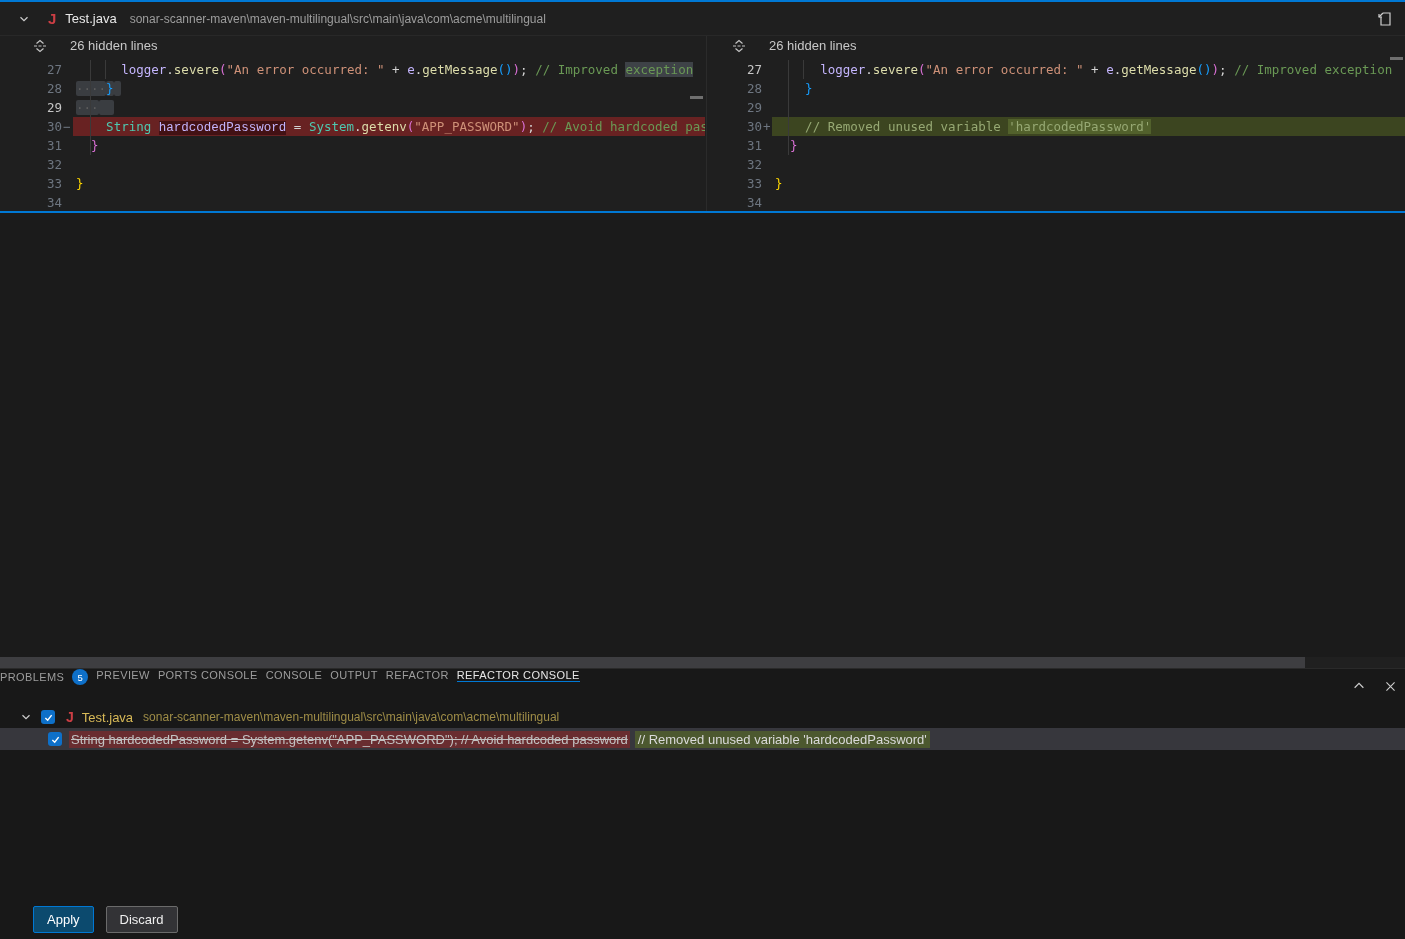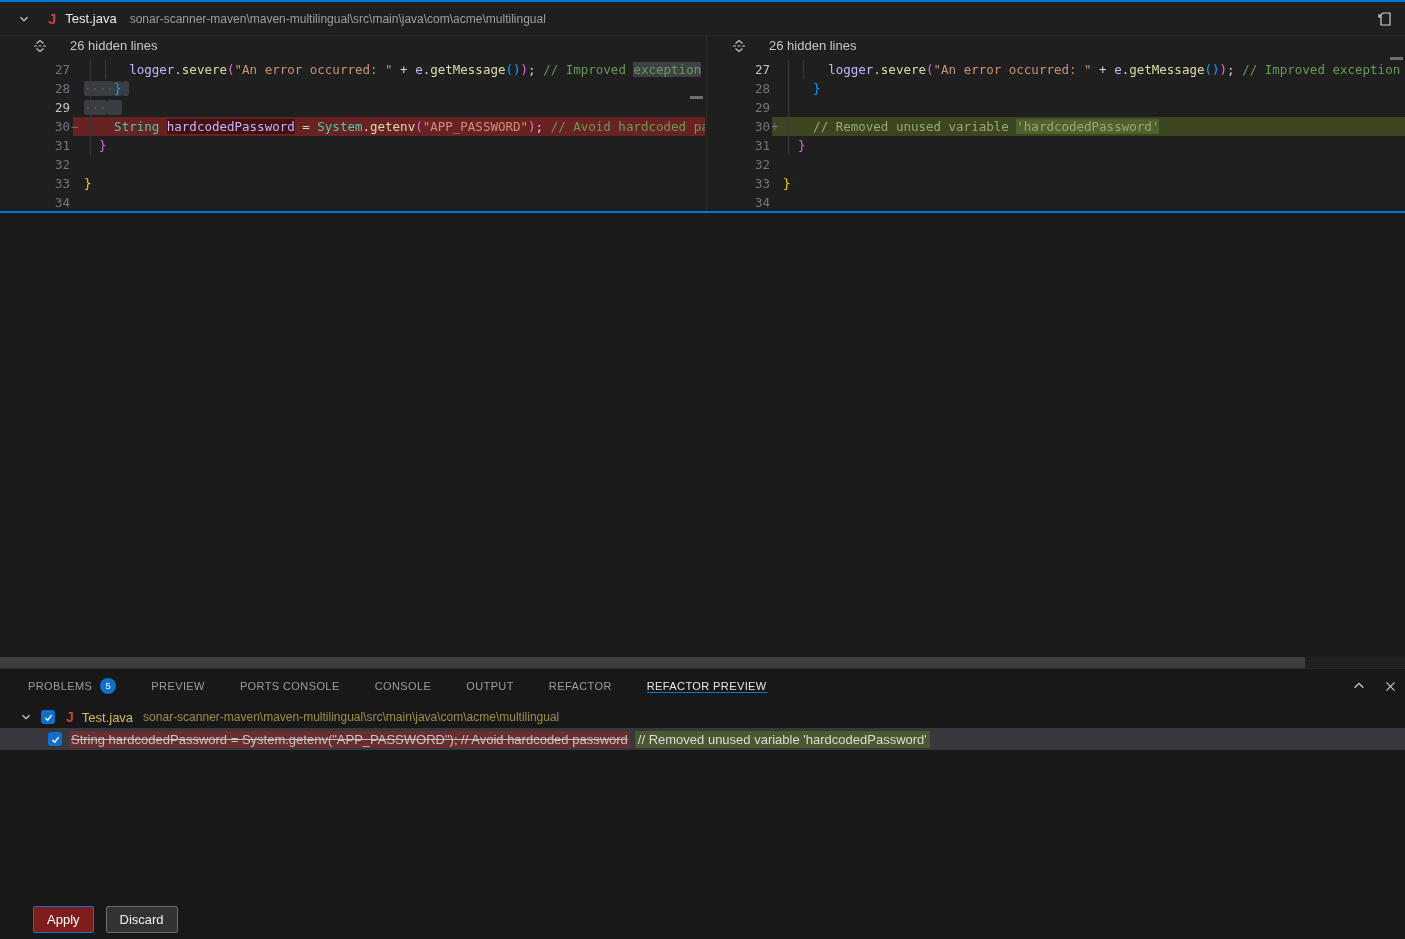--- a/index.html
+++ b/index.html
@@ -23,53 +23,53 @@
   .pane{position:absolute;top:0;bottom:0;overflow:hidden;background:#1f1f1f;}
   .pane-left{left:0;width:705px;}
   .pane-right{left:706px;width:699px;border-left:1px solid #2b2b2b;}
   .pane-pad{height:2px;}
   .hidden-row{height:22px;display:flex;align-items:flex-start;font-size:13px;color:#c8c8c8;}
   .unfold-btn{width:16px;height:16px;display:flex;align-items:center;justify-content:center;cursor:pointer;flex:none;}
   .pane-left .unfold-btn{margin-left:32px;}
   .pane-right .unfold-btn{margin-left:24px;}
   .hidden-label{margin-left:22px;}
 
-  .code-row{height:19px;display:flex;font:12.5px/19px "DejaVu Sans Mono",monospace;white-space:pre;padding-left:8px;}
+  .code-row{height:19px;display:flex;font:12.5px/19px "DejaVu Sans Mono",monospace;white-space:pre;}
   .ln{flex:none;text-align:right;color:#6e7681;}
   .pane-left .ln{width:62px;}
   .pane-right .ln{width:55px;}
   .ln.active{color:#c6c6c6;}
   .mark{flex:none;color:#6e7681;}
   .pane-left .mark{width:13px;padding-left:1px;}
   .pane-right .mark{width:12px;padding-left:1px;}
   .code{flex:1;overflow:hidden;}
   .pane-left .row-del{background:linear-gradient(90deg,transparent 73px,#682222 73px);}
   .pane-right .row-add{background:linear-gradient(90deg,transparent 65px,#3c4520 65px);}
 
   .c-def{color:#d4d4d4}.c-var{color:#c4b5fd}.c-fn{color:#dcdcaa}.c-type{color:#4ec9b0}
   .c-str{color:#ce9178}.c-cmt{color:#6a9955}.c-cmta{color:#96a873}
   .c-p1{color:#ffd700}.c-p2{color:#da70d6}.c-p3{color:#179fff}.c-ws{color:#5c5c5c}
   .b-sel{background:#3a3d41;border-radius:2px;}
   .b-word{background:#3e4247;}
-  .b-delw{background:#421114;}
+  .b-delw{background:#421114;font-family:Liberation Mono, monospace;}
   .b-addw{background:#52612c;}
 
   .guide{position:absolute;width:1px;background:#3a3a3a;}
   .ruler-dash{position:absolute;height:3px;background:#6f6f6f;}
 
   .blue-sep{position:absolute;top:211px;left:0;right:0;height:2px;background:#0078d4;}
   .void-area{position:absolute;top:213px;left:0;right:0;height:444px;background:#1b1b1b;}
 
   
   .hscroll{position:absolute;top:657px;left:0;right:0;height:11px;background:#202020;}
   .hscroll-thumb{position:absolute;left:0;top:0;height:11px;width:1305px;background:#3e3e41;cursor:pointer;}
 
   
   .panel{position:absolute;top:668px;left:0;right:0;bottom:0;background:#181818;border-top:1px solid #2a2a2a;box-sizing:border-box;}
-  .panel-tabs{position:absolute;top:0;left:0;right:60px;height:34px;display:flex;align-items:center;padding-left:28px;gap:35px;}
+  .panel-tabs{position:absolute;top:0;left:0;right:60px;height:34px;display:flex;align-items:flex-start;gap:8px;}
   .tab{display:flex;align-items:center;font-size:11px;letter-spacing:.4px;color:#9d9d9d;cursor:pointer;
        border-bottom:1px solid transparent;white-space:nowrap;}
   .tab.active{color:#e7e7e7;border-bottom-color:#0078d4;}
   .badge{margin-left:8px;min-width:16px;height:16px;border-radius:8px;background:#0e70c9;color:#fff;
          font-size:9.5px;display:flex;align-items:center;justify-content:center;padding:0 2px;box-sizing:border-box;}
   .panel-actions{position:absolute;top:0;right:6px;height:34px;display:flex;align-items:center;gap:13px;}
   .pa-icon{width:18px;height:18px;display:flex;align-items:center;justify-content:center;color:#cccccc;cursor:pointer;}
 
   .tree{position:absolute;top:37px;left:0;right:0;}
   .tree-row{height:22px;display:flex;align-items:center;font-size:13px;}
@@ -80,21 +80,21 @@
   .tree-row.file .checkbox{margin-left:7px;}
   .tree-file-label{color:#d9ba57;margin-left:8px;}
   .tree-file-path{color:#9f8d47;font-size:12px;margin-left:10px;white-space:nowrap;}
   .tree-row.file .java-icon{margin-left:11px;font-size:14px;}
   .change-text{margin-left:7px;white-space:nowrap;}
   .del-text{background:#692d30;color:#c2c2c2;text-decoration:line-through;padding:1px 2px;}
   .add-text{background:#4c582f;color:#dadada;padding:1px 3px;margin-left:5px;}
 
   .panel-buttons{position:absolute;top:237px;left:33px;display:flex;gap:12px;}
   .btn{font-family:"Liberation Sans",sans-serif;font-size:13px;border-radius:2px;padding:5px 13px;cursor:pointer;}
-  .btn-primary{background:#7f1d1d;color:#ffffff;border:1px solid #0078d4;}
+  .btn-primary{background:#0c4a6e;color:#ffffff;border:1px solid #0078d4;}
   .btn-secondary{background:#333336;color:#efefef;border:1px solid #6b6b6b;}
 
   svg{display:block;}
 </style>
 </head>
 <body>
 
 <div class="screen">
   <div class="top-border"></div>
 
@@ -192,21 +192,21 @@
         <div class="tab">
           <span>CONSOLE</span>
         </div>
         <div class="tab">
           <span>OUTPUT</span>
         </div>
         <div class="tab">
           <span>REFACTOR</span>
         </div>
         <div class="tab active">
-          <span>REFACTOR PREVIEW</span>
+          <span>REFACTOR CONSOLE</span>
         </div>
       </div>
     <div class="panel-actions">
       <span class="pa-icon">
         <svg width="14" height="14" viewBox="0 0 16 16">
             <path d="M3 10 l5 -5 l5 5" stroke="#cccccc" stroke-width="1.4" fill="none"></path>
           </svg>
       </span>
       <span class="pa-icon">
         <svg width="13" height="13" viewBox="0 0 16 16">

